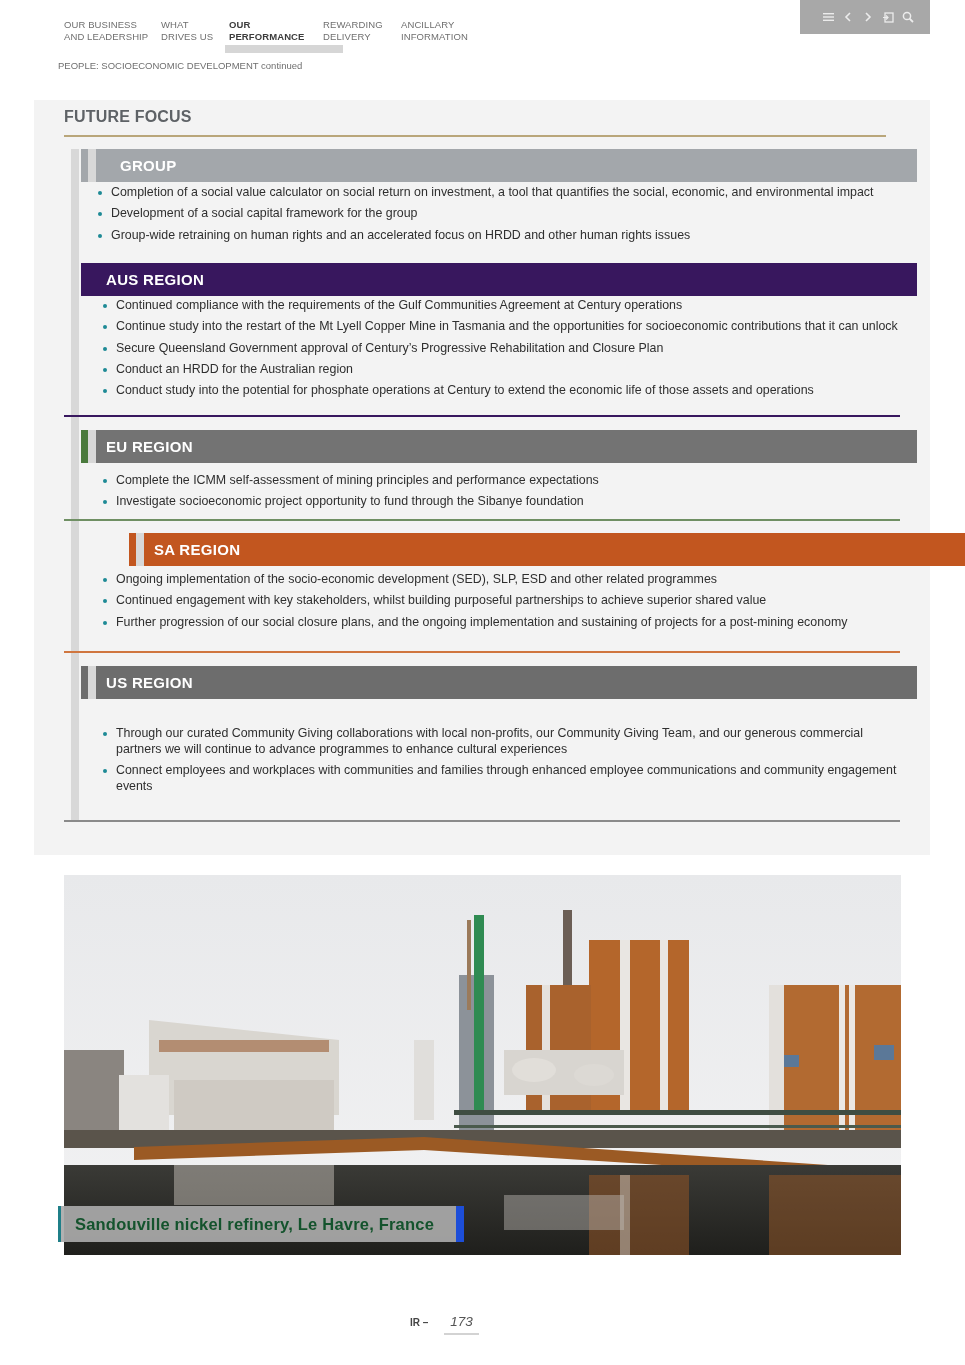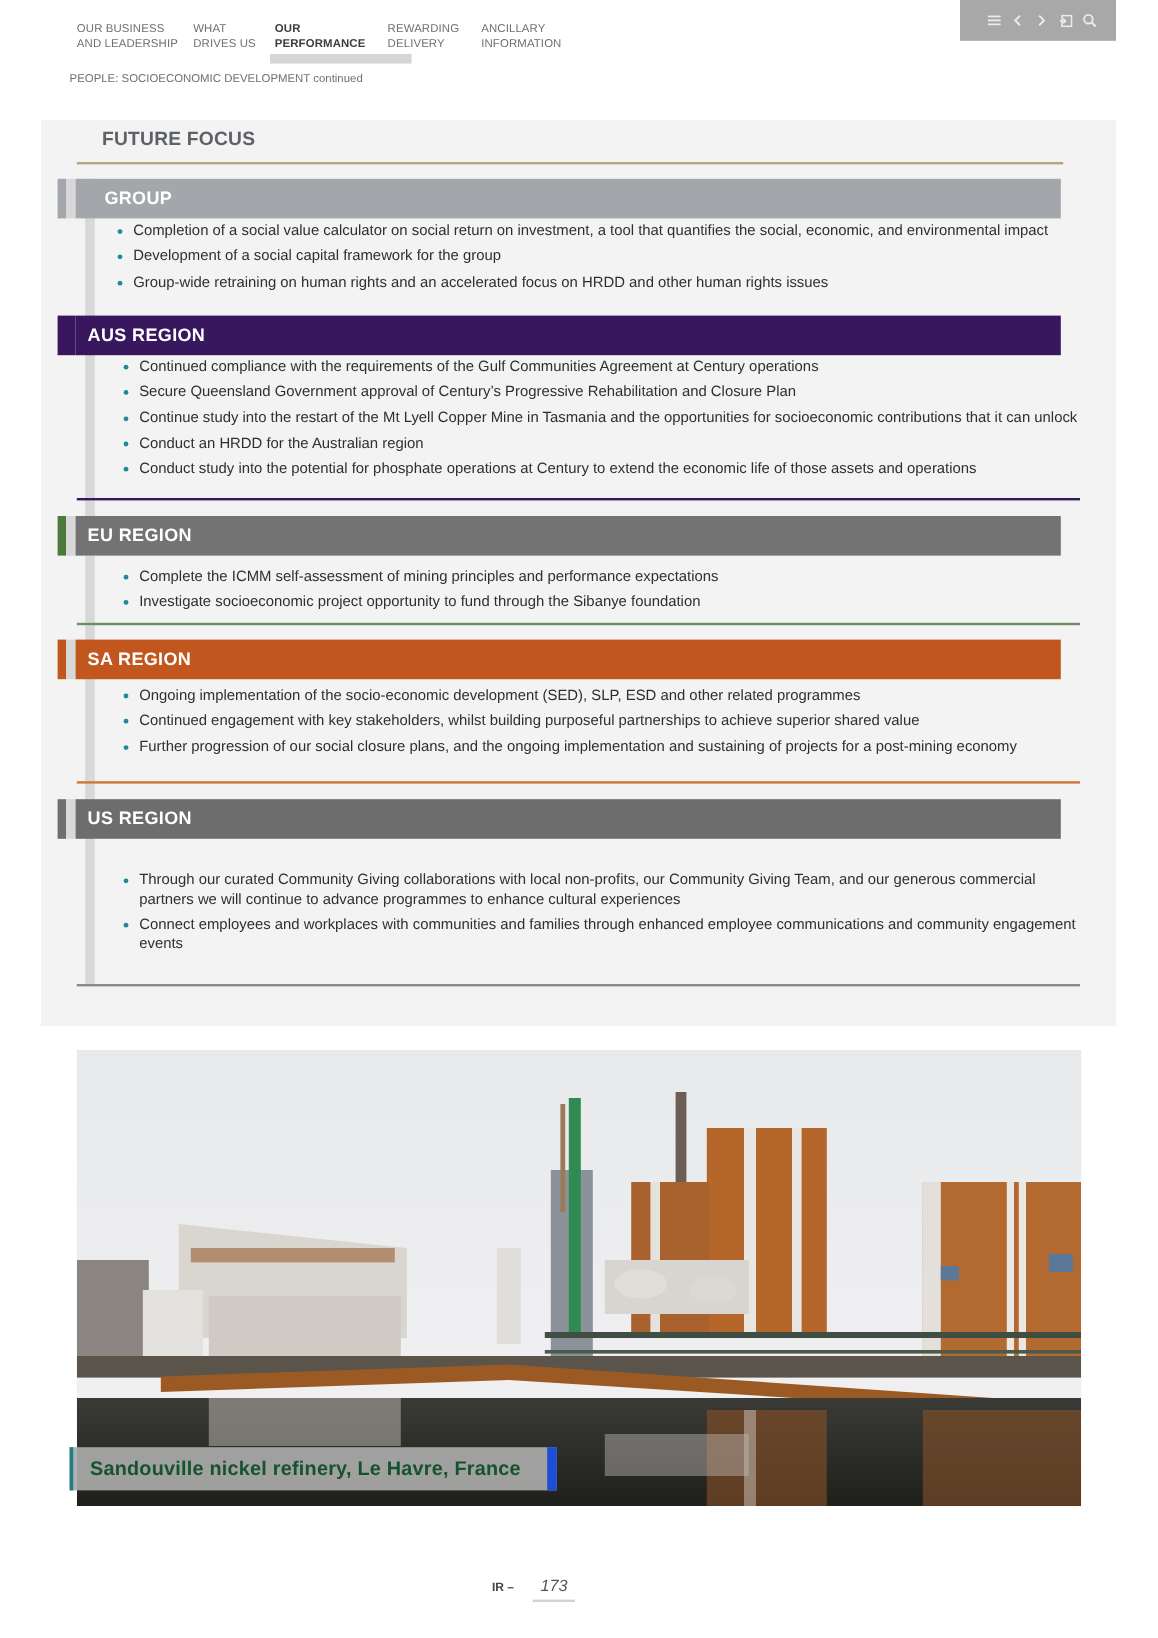--- a/index.html
+++ b/index.html
@@ -19,26 +19,26 @@
 
   .breadcrumb { position: absolute; left: 58px; top: 60px; font-size: 9.5px; color: #6f6f6f; text-transform: none; }
 
   
   .toolbar { position: absolute; left: 800px; top: 0; width: 130px; height: 34px; background: #a8a8a8; display: flex; align-items: center; justify-content: flex-end; padding-right: 16px; gap: 8px; }
   .toolbar .tb-icon { width: 12px; height: 12px; display: flex; align-items: center; justify-content: center; color: #e6e6e6; cursor: pointer; }
   .toolbar svg { display: block; }
 
   
   .panel { position: absolute; left: 34px; top: 100px; width: 896px; height: 755px; background: #f3f3f3; }
-  .ff-title { position: absolute; left: 30px; top: 8px; font-size: 16px; font-weight: bold; color: #5e6266; letter-spacing: 0.2px; margin-left: 21px; }
+  .ff-title { position: absolute; left: 30px; top: 8px; font-size: 16px; font-weight: bold; color: #5e6266; letter-spacing: 0.2px; }
   .ff-rule { position: absolute; left: 30px; top: 35px; width: 822px; height: 2px; background: #b9a67a; }
 
   .vbar { position: absolute; left: 37px; width: 8px; background: #d8d8d8; }
 
-  .section-head { position: absolute; left: 14px; width: 836px; height: 33px; display: flex; align-items: center; }
+  .section-head { position: absolute; left: 47px; width: 836px; height: 33px; display: flex; align-items: center; }
   .section-head .lead { width: 7px; height: 100%; }
   .section-head .gap { width: 8px; height: 100%; background: #d8d8d8; }
   .section-head .bar { flex: 1; height: 100%; display: flex; align-items: center; padding-left: 10px; color: #ffffff; font-weight: bold; font-size: 15px; letter-spacing: 0.3px; }
 
   .items { position: absolute; left: 67px; width: 800px; list-style: none; }
   .items li { position: relative; padding-left: 15px; font-size: 12.4px; line-height: 15.7px; color: #2f2f2f; margin-bottom: 5.6px; }
   .items li::before { content: ""; position: absolute; left: 2px; top: 6px; width: 4px; height: 4px; border-radius: 50%; background: #1d8a95; }
 
   .section-rule { position: absolute; left: 30px; width: 836px; height: 2px; }
 
@@ -130,39 +130,39 @@
     <li>Group-wide retraining on human rights and an accelerated focus on HRDD and other human rights issues</li>
   </ul>
 
   <div class="section-head" style="top:163px;">
     <div class="lead" style="background:#38175e;"></div>
     <div class="gap" style="background:#38175e;"></div>
     <div class="bar" style="background:#38175e; padding-left:10px;">AUS REGION</div>
   </div>
   <ul class="items" style="top:198px;">
     <li>Continued compliance with the requirements of the Gulf Communities Agreement at Century operations</li>
+    <li>Continue study into the restart of the Mt Lyell Copper Mine in Tasmania and the opportunities for socioeconomic contributions that it can unlock</li>
     <li>Secure Queensland Government approval of Century’s Progressive Rehabilitation and Closure Plan</li>
-    <li>Continue study into the restart of the Mt Lyell Copper Mine in Tasmania and the opportunities for socioeconomic contributions that it can unlock</li>
     <li>Conduct an HRDD for the Australian region</li>
     <li>Conduct study into the potential for phosphate operations at Century to extend the economic life of those assets and operations</li>
   </ul>
   <div class="section-rule" style="top:315px; background:#38175e;"></div>
 
   <div class="section-head" style="top:330px;">
     <div class="lead" style="background:#4a7a3c;"></div>
     <div class="gap"></div>
     <div class="bar" style="background:#737373;">EU REGION</div>
   </div>
   <ul class="items" style="top:373px;">
     <li>Complete the ICMM self-assessment of mining principles and performance expectations</li>
     <li>Investigate socioeconomic project opportunity to fund through the Sibanye foundation</li>
   </ul>
   <div class="section-rule" style="top:419px; background:#6f8f63;"></div>
 
-  <div class="section-head" style="top:433px;">
+  <div class="section-head" style="top:433px;margin-left:48px;">
     <div class="lead" style="background:#c2561f;"></div>
     <div class="gap"></div>
     <div class="bar" style="background:#c2561f;">SA REGION</div>
   </div>
   <ul class="items" style="top:472px;">
     <li>Ongoing implementation of the socio-economic development (SED), SLP, ESD and other related programmes</li>
     <li>Continued engagement with key stakeholders, whilst building purposeful partnerships to achieve superior shared value</li>
     <li>Further progression of our social closure plans, and the ongoing implementation and sustaining of projects for a post-mining economy</li>
   </ul>
   <div class="section-rule" style="top:551px; background:#d0763f;"></div>

